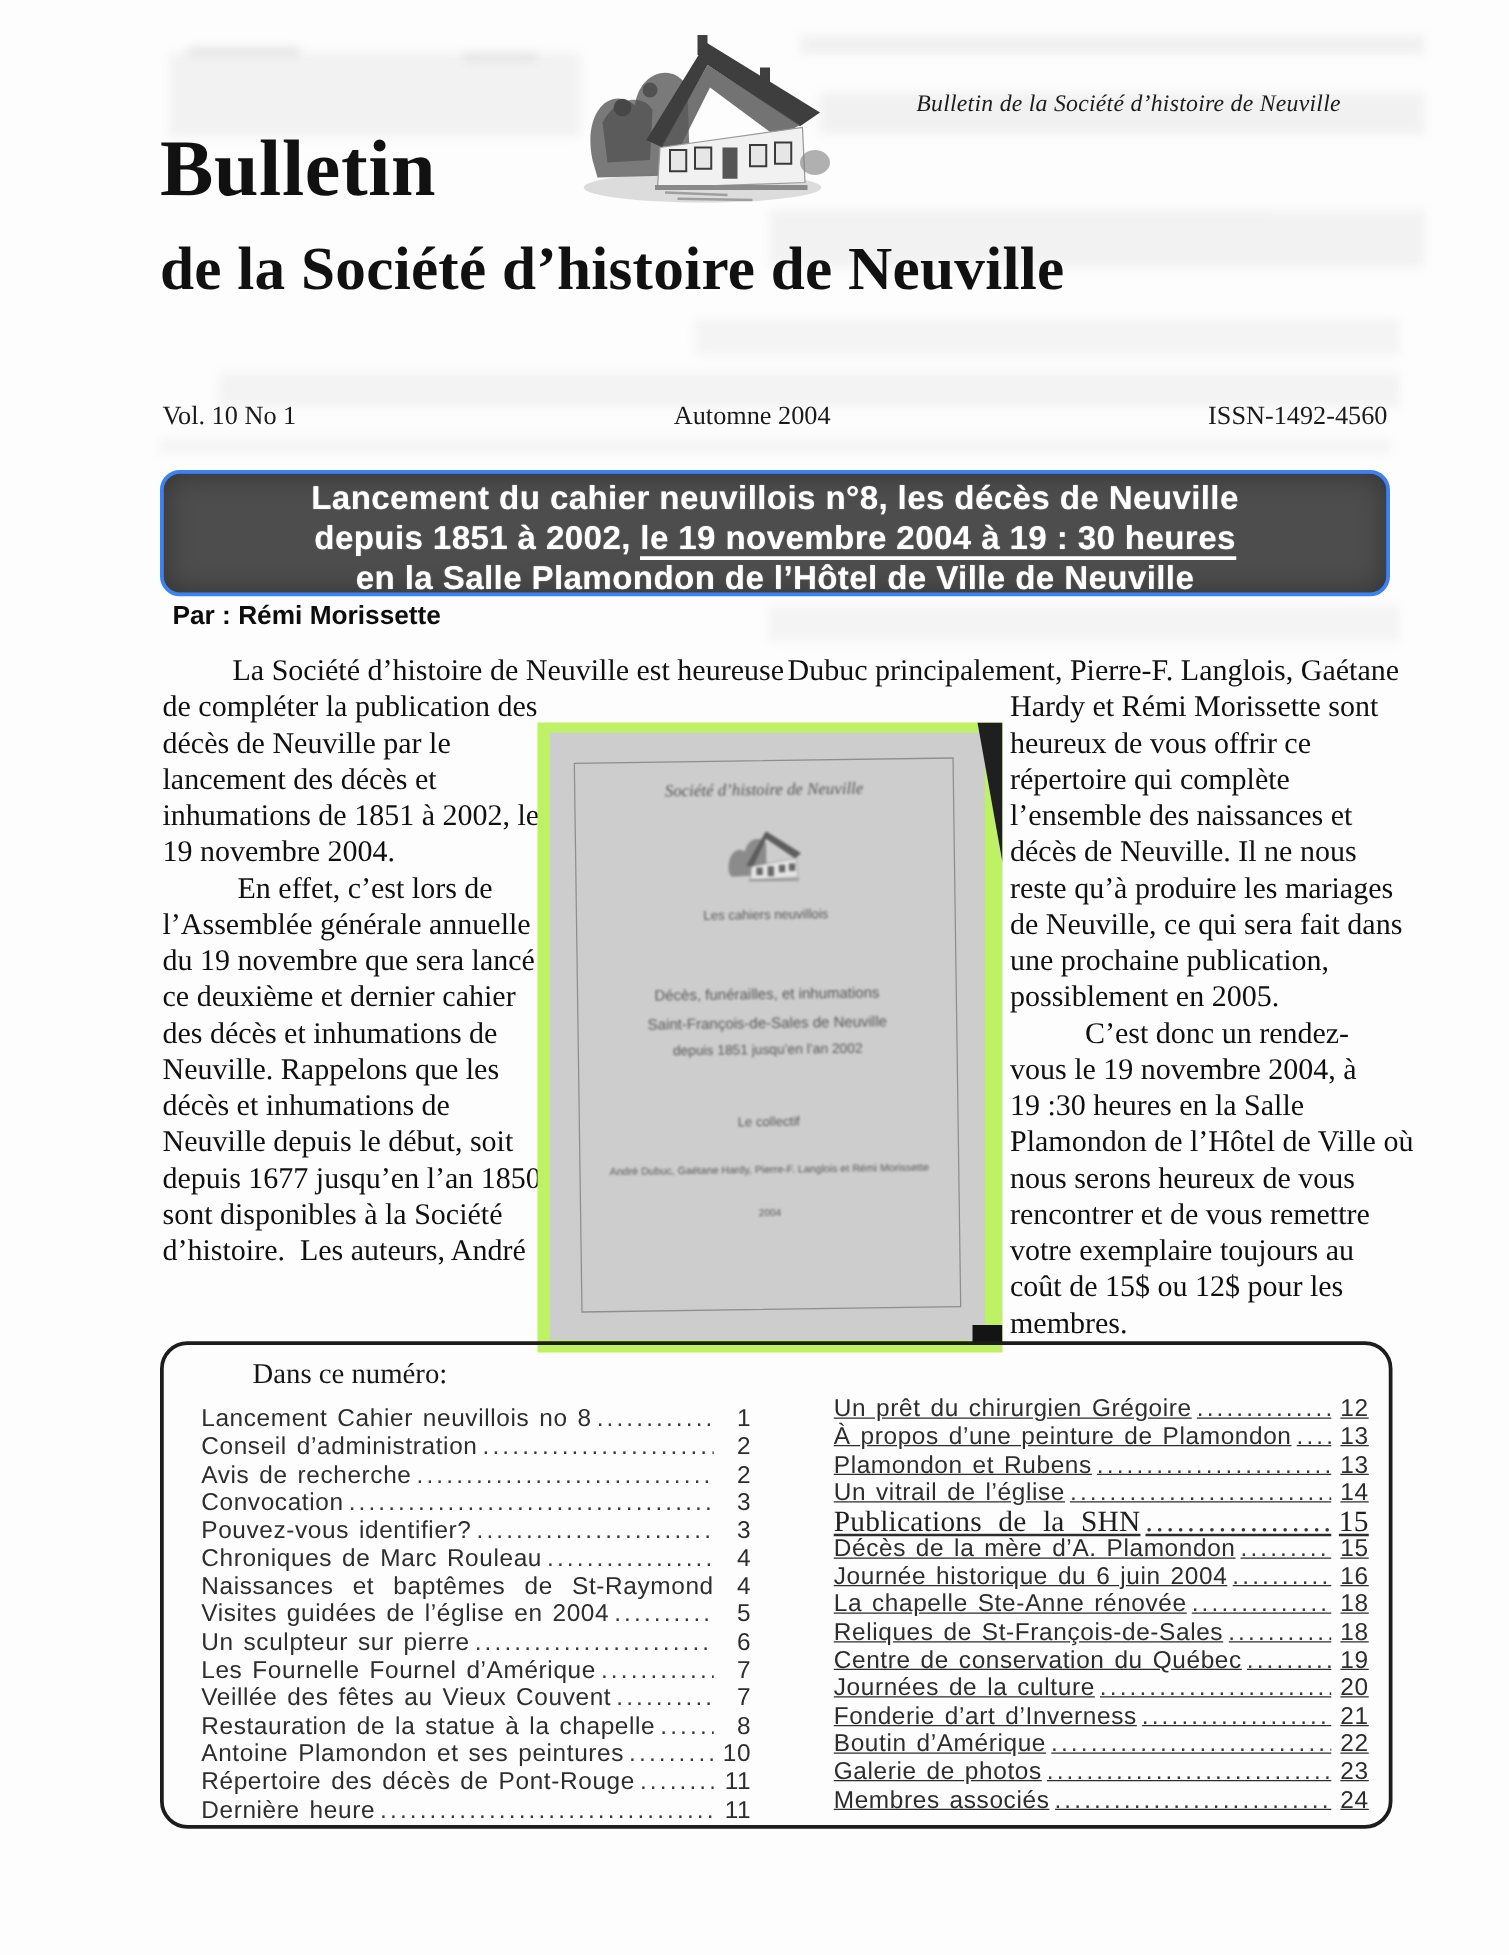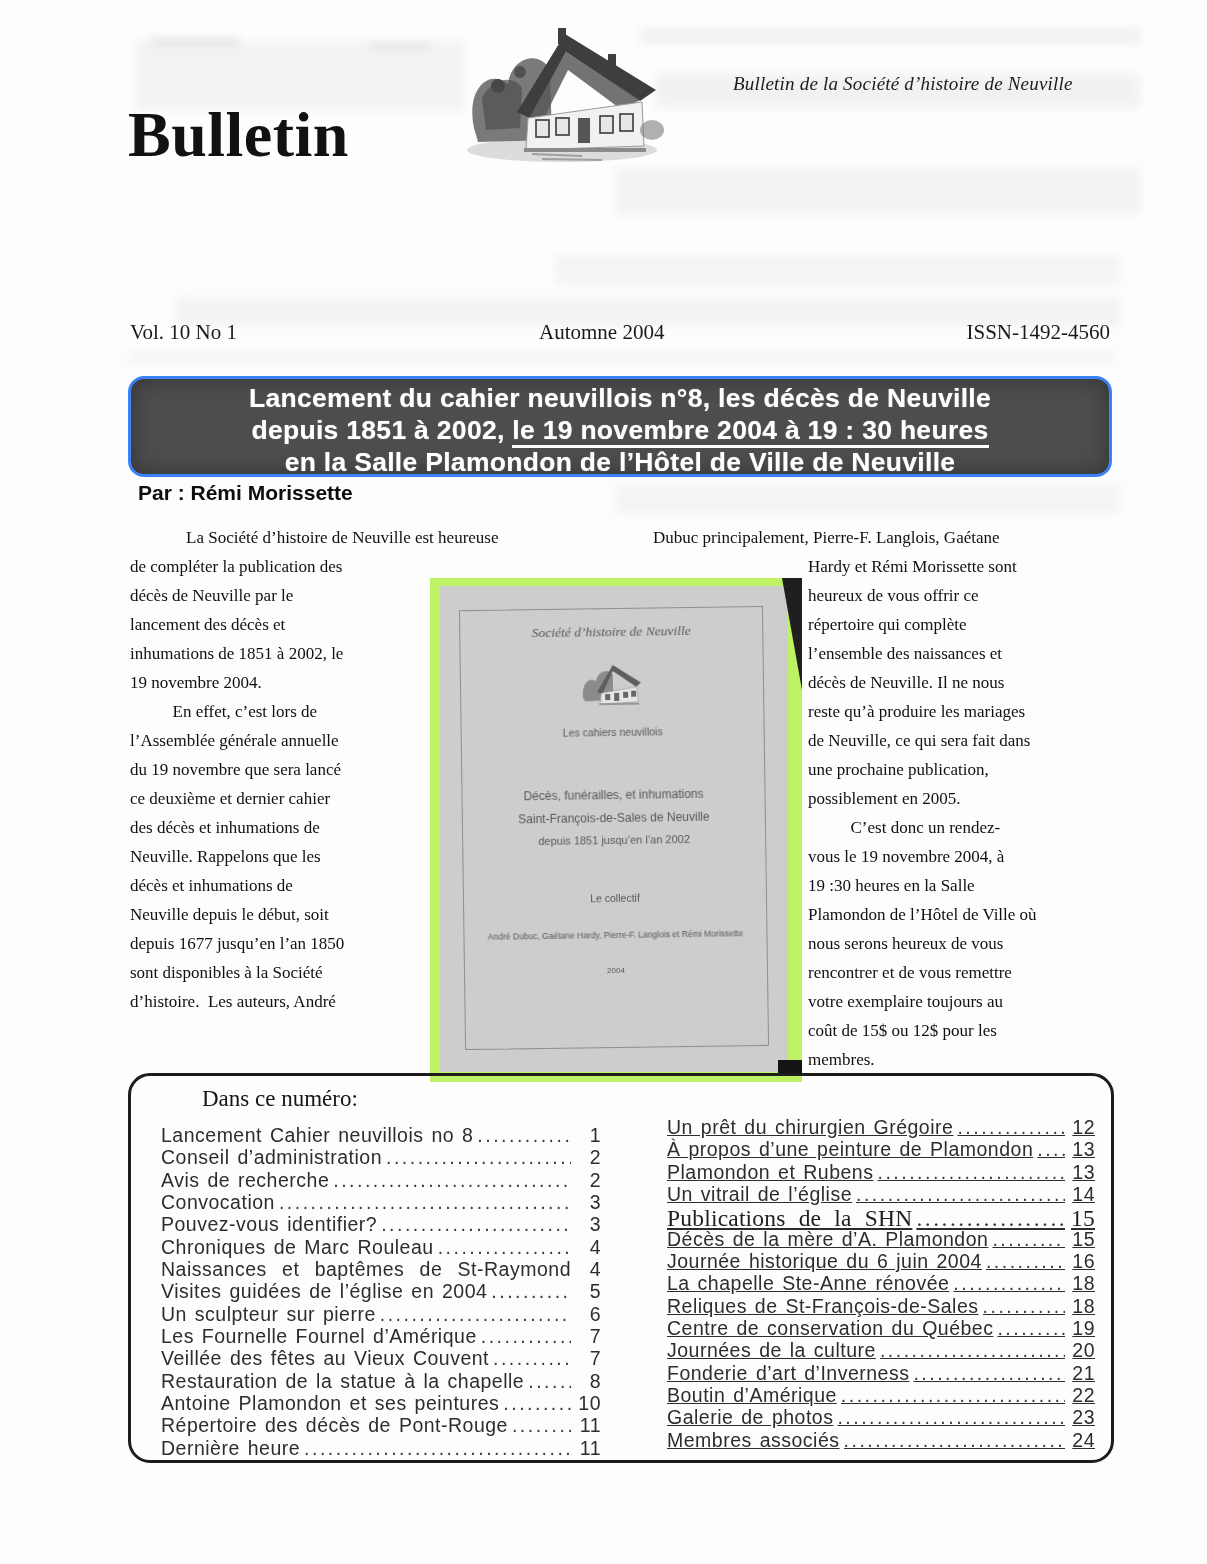--- a/index.html
+++ b/index.html
@@ -24,24 +24,24 @@
   
   #banner{left:128px;top:376px;width:984px;height:101px;box-sizing:border-box;background:#4d4d4d;
           border:3px solid #3b82f6;border-radius:16px;color:#fff;text-align:center;
           font-family:"Liberation Sans",sans-serif;font-weight:bold;font-size:26.5px;line-height:32px;
           padding-top:3px;letter-spacing:.3px;text-shadow:0 0 1px rgba(255,255,255,.55);
           box-shadow:inset 0 0 22px rgba(0,0,0,.35);}
   #banner .u{border-bottom:3px solid #fff;padding-bottom:0px;}
   #byline{left:138px;top:481px;font-family:"Liberation Sans",sans-serif;font-weight:bold;font-size:21px;color:#0d0d0d;white-space:nowrap;}
 
   
-  .bodytxt{font-size:17px;line-height:29px;color:#101010;}
+  .bodytxt{font-size:24px;line-height:29px;color:#101010;}
   #left-lead{left:130px;top:523px;width:520px;text-indent:56px;white-space:nowrap;}
   #left-rest{left:130px;top:552px;width:302px;white-space:pre;}
-  #right-lead{left:630px;top:523px;width:495px;white-space:nowrap;margin-left:23px;}
+  #right-lead{left:630px;top:523px;width:495px;white-space:nowrap;}
   #right-rest{left:808px;top:552px;width:302px;white-space:pre;}
 
   
   #photo{left:430px;top:578px;width:372px;height:504px;background:#bef264;overflow:hidden;}
   #photo .page{position:absolute;left:10px;top:8px;right:14px;bottom:10px;background:#cdcdcd;}
   #photo .rule{position:absolute;left:32px;top:30px;right:36px;bottom:34px;border:1px solid #8e8e8e;transform:rotate(-.8deg);}
   #cover-content{position:absolute;left:36px;top:30px;right:40px;bottom:36px;text-align:center;color:#585858;
                  transform:rotate(-.8deg);filter:blur(.7px);font-family:"Liberation Sans",sans-serif;}
   #cover-content .c1{margin-top:16px;font-family:"Liberation Serif",serif;font-style:italic;font-size:13.5px;}
   #cover-house{width:66px;height:48px;margin:20px auto 0 auto;display:block;opacity:.85;}
@@ -105,20 +105,21 @@
     <rect x="94" y="90" width="13" height="17" fill="#e6e6e6" stroke="#3a3a3a" stroke-width="1.6"></rect>
     <rect x="116" y="90" width="12" height="25" fill="#555555"></rect>
     <rect x="138" y="88" width="13" height="17" fill="#e6e6e6" stroke="#3a3a3a" stroke-width="1.6"></rect>
     <rect x="158" y="86" width="13" height="17" fill="#e6e6e6" stroke="#3a3a3a" stroke-width="1.6"></rect>
     <rect x="62" y="120" width="122" height="4" fill="#8a8a8a"></rect>
     <path d="M70,126 L120,128 M80,131 L140,132" stroke="#9f9f9f" stroke-width="2" fill="none"></path>
     <ellipse cx="190" cy="102" rx="12" ry="10" fill="#7d7d7d" opacity="0.6"></ellipse>
   </svg>
 
   <div class="abs" id="title1">Bulletin</div>
+  <div class="abs" id="title2">de la Société d’histoire de Neuville</div>
 
   <div class="abs" id="meta">
     <span>Vol. 10 No 1</span>
     <span>Automne 2004</span>
     <span>ISSN-1492-4560</span>
   </div>
 
   <div class="abs" id="banner">
     <div>Lancement du cahier neuvillois n°8, les décès de Neuville</div>
     <div><span>depuis 1851 à 2002, </span><span class="u">le 19 novembre 2004 à 19 : 30 heures</span></div>

